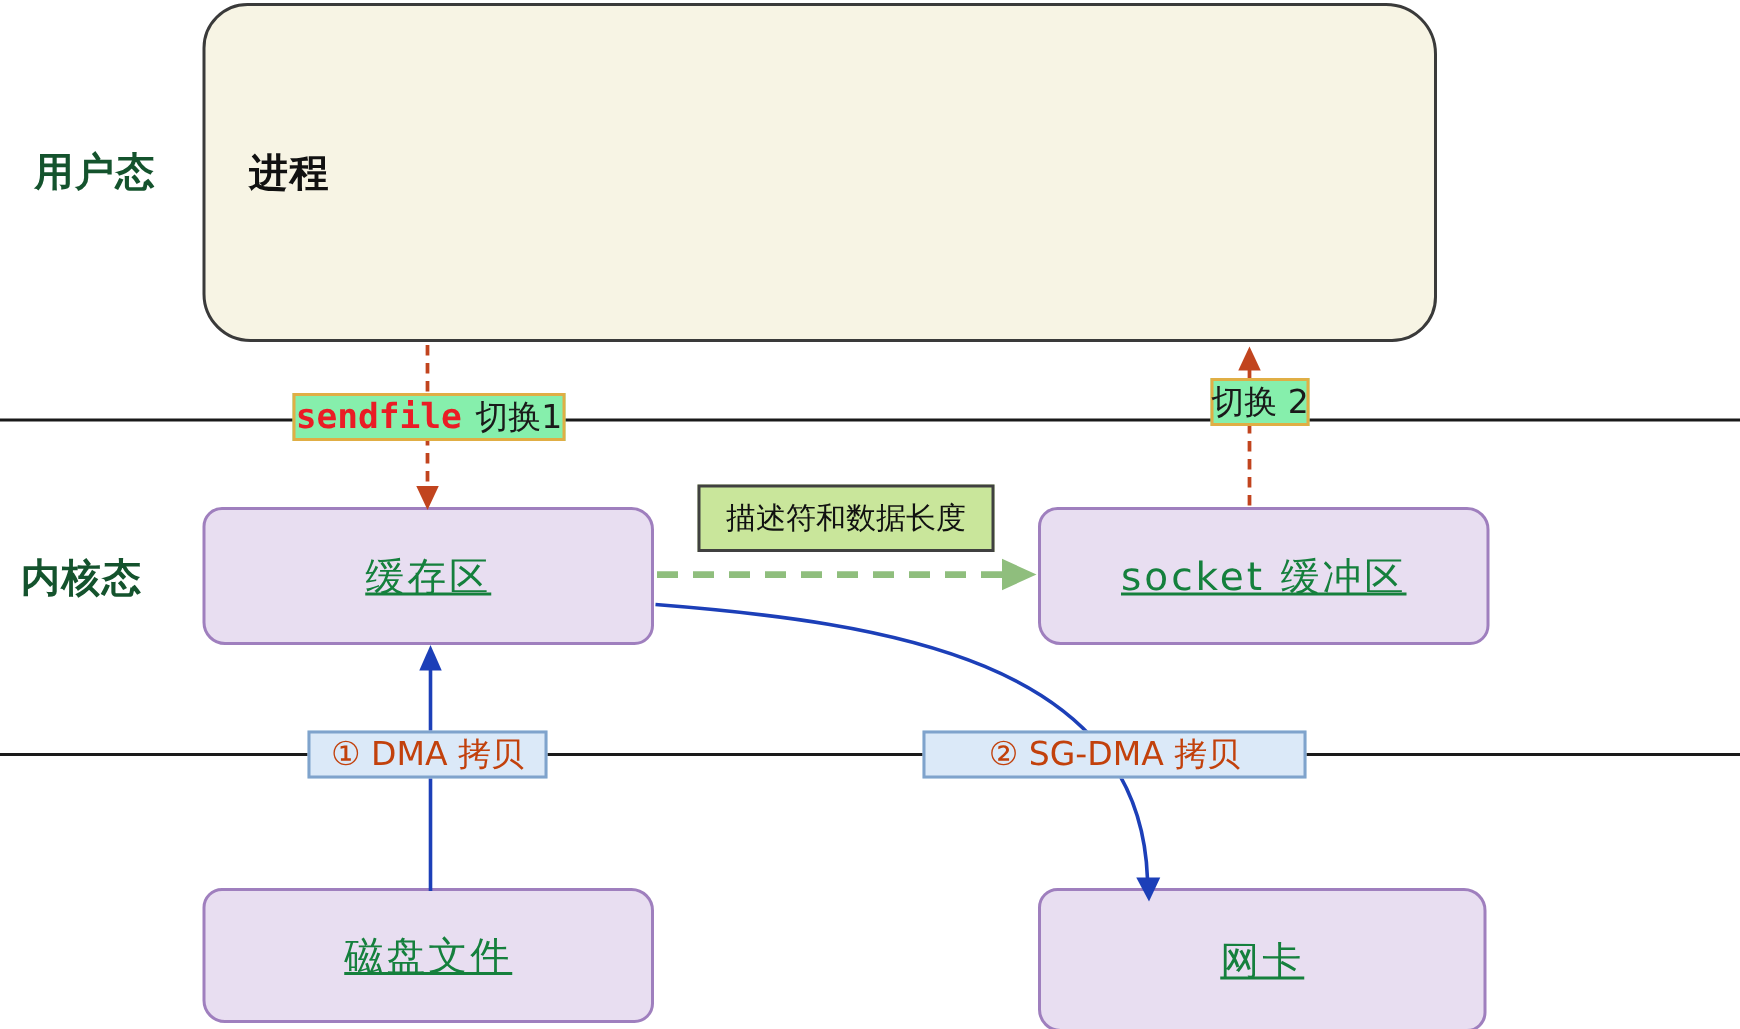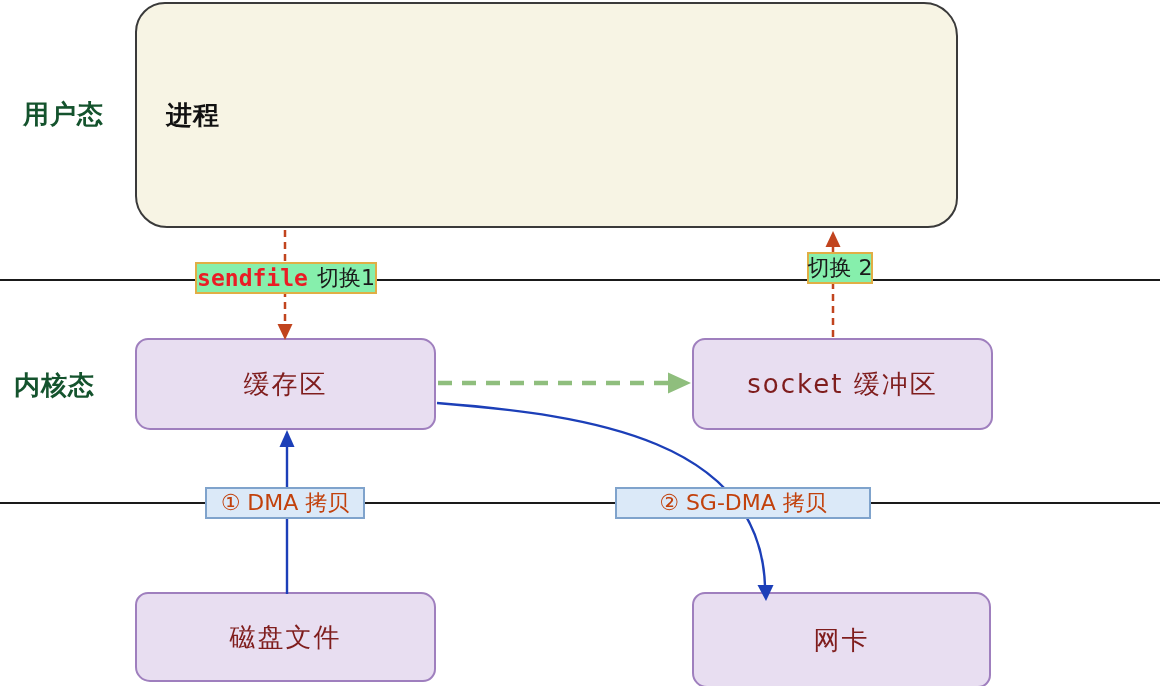--- a/index.html
+++ b/index.html
@@ -25,21 +25,21 @@
     left:393px;top:63px;width:318px;height:99px;
     background:
       repeating-linear-gradient(135deg, rgba(130,130,130,0) 0 6.5px, rgba(130,130,130,0.45) 6.5px 8px),
       #fcfcf9;
     border:2.5px solid #4c4c4c;border-radius:12px 14px 12px 14px;
     box-shadow:3px 4px 0 rgba(110,110,110,0.28);
     font-size:28px;color:#595959;letter-spacing:2px;
   }
   .purple{
     background:#e8def1;border:2px solid #9f7fbe;border-radius:13px 15px 13px 15px;
-    font-size:26px;color:#7f1d1d;letter-spacing:2px;
+    font-size:26px;color:#15803d;letter-spacing:2px;text-decoration:underline;
   }
   .kernel-buffer{left:135px;top:338px;width:301px;height:92px;}
   .socket-buffer{left:692px;top:338px;width:301px;height:92px;}
   .disk-file{left:135px;top:592px;width:301px;height:90px;}
   .nic{left:692px;top:592px;width:299px;height:96px;}
   .arrows{position:absolute;left:0;top:0;z-index:2;}
   .tag{
     position:absolute;display:flex;align-items:center;justify-content:center;
     box-sizing:border-box;z-index:3;white-space:nowrap;
   }
@@ -118,20 +118,23 @@
 
   <div class="tag orange switch1">
     <span class="kw">sendfile</span>
     <span>切换1</span>
   </div>
 
   <div class="tag orange switch2">
     <span>切换 2</span>
   </div>
 
+  <div class="tag greenbox">
+    <span>描述符和数据长度</span>
+  </div>
 
   <div class="tag bluelabel dma">
     <span>① DMA 拷贝</span>
   </div>
 
   <div class="tag bluelabel sgdma">
     <span>② SG-DMA 拷贝</span>
   </div>
 
 </div>

